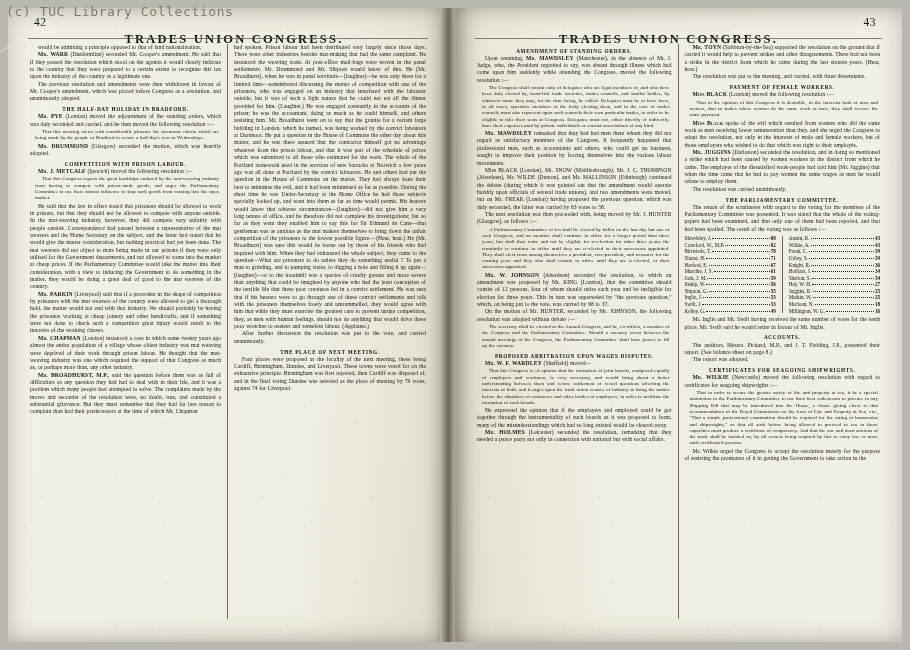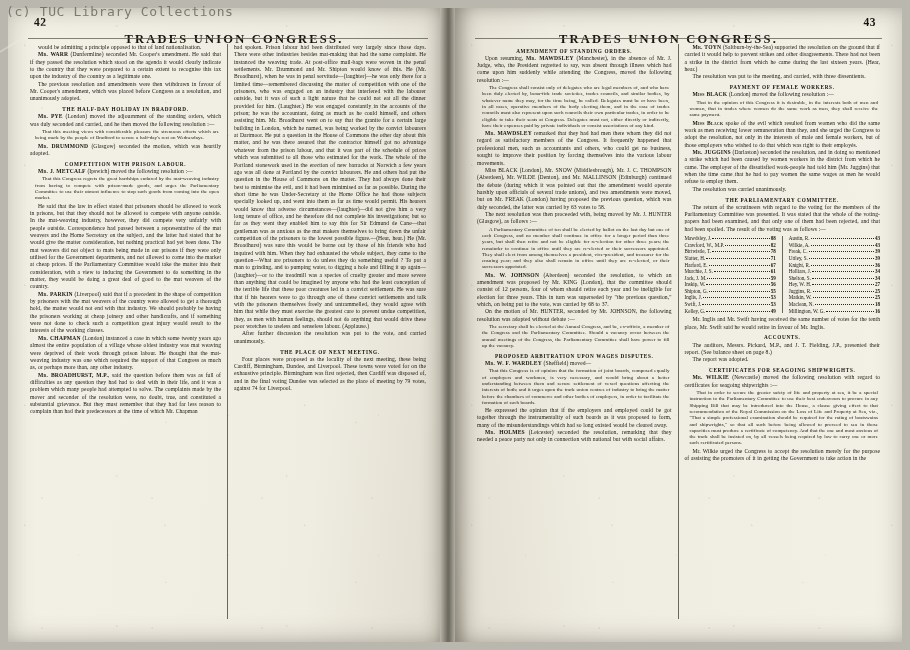--- a/index.html
+++ b/index.html
@@ -34,21 +34,21 @@
     opacity:.85;
   }
   .page-inner{position:relative;padding:0;height:100%;}
 
   
   .runhead{
     position:relative;height:30px;
   }
   .runhead .folio{
     position:absolute;top:8px;
-    font-size:11.5px;font-weight:bold;letter-spacing:.5px;color:#14130f;
+    font-size:11.5px;font-weight:normal;letter-spacing:.5px;color:#14130f;
   }
   .runhead .title{
     position:absolute;top:24px;width:100%;text-align:center;
     font-size:12.5px;font-weight:bold;letter-spacing:2.2px;color:#17150f;
   }
   .left .runhead .folio{left:26px;}
   .right .runhead .folio{right:26px;}
   .left .runhead .title{left:6px;}
   .right .runhead .title{left:-10px;}
 

